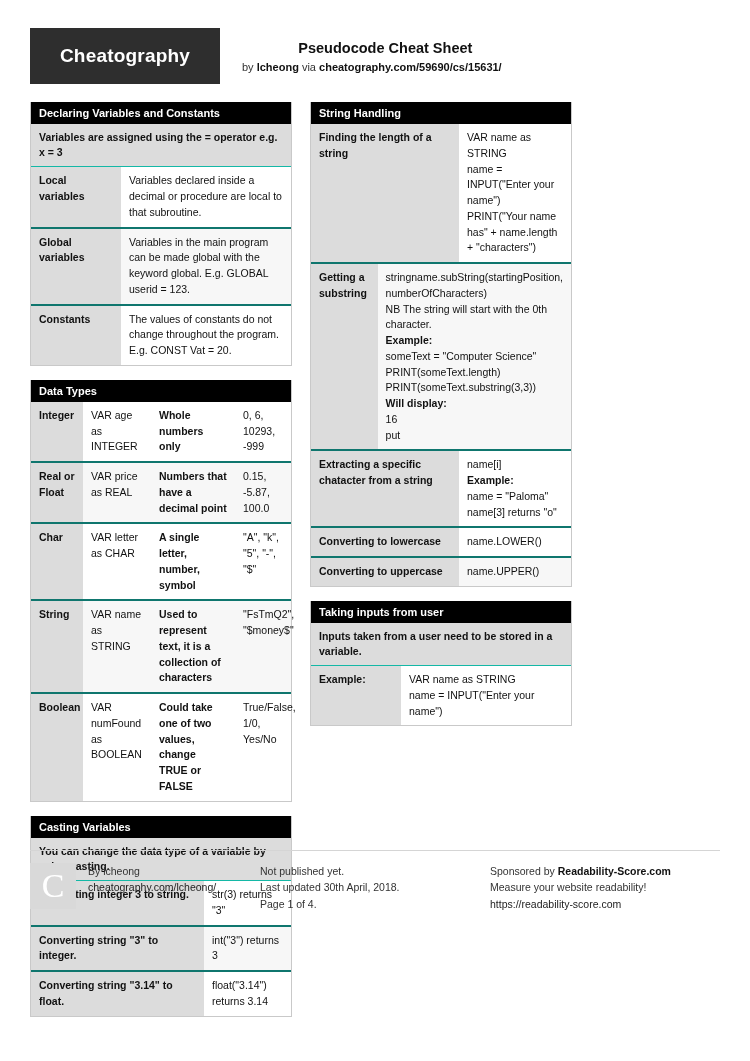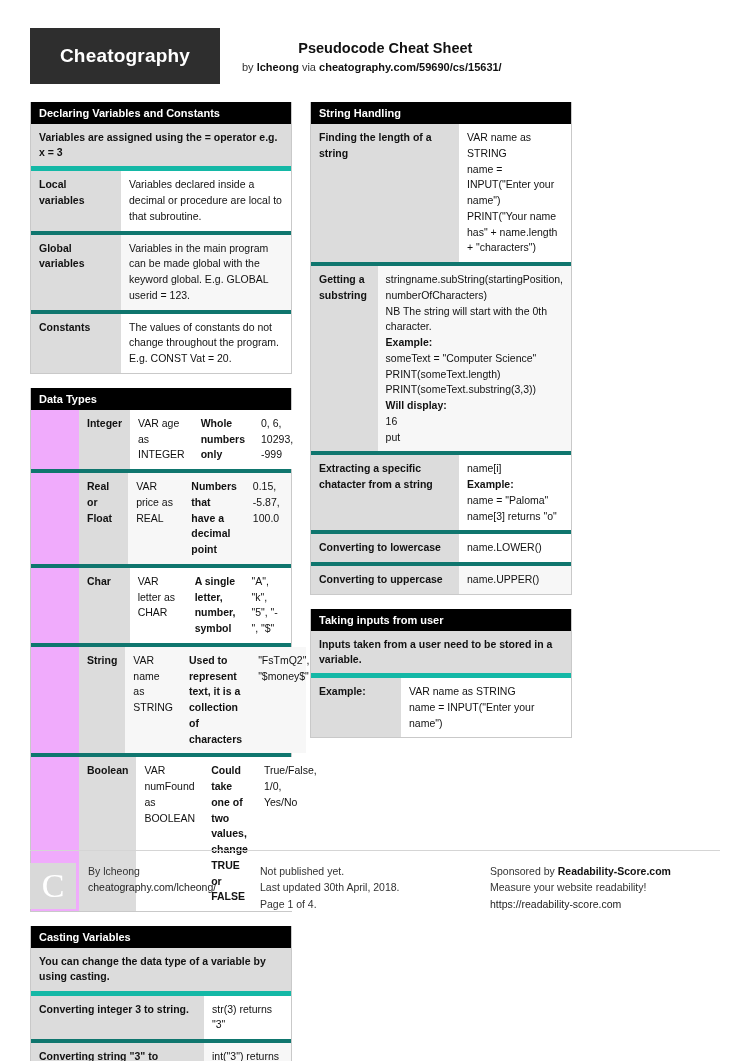--- a/index.html
+++ b/index.html
@@ -24,42 +24,42 @@
   .title-box { padding-left: 22px; display: flex; flex-direction: column; justify-content: center; }
   .doc-title { font-size: 14.5px; font-weight: bold; color: #111; margin-left: 27px; }
   .doc-sub { font-size: 11px; color: #333; margin-top: 5px; }
   .doc-sub a { color: #111; text-decoration: none; font-weight: bold; }
   .doc-sub .by { color:#333; font-weight: normal; }
 
   
   .cols { display: flex; gap: 18px; }
   .col { width: 262px; }
 
-  .card { margin-bottom: 14px; border: 1px solid #c9c9c9; border-top: none; background: #f0abfc; }
+  .card { margin-bottom: 14px; border: 1px solid #c9c9c9; border-top: none; background: #15803d; }
   .card-head {
     background: #000; color: #fff; font-weight: bold; font-size: 11px;
     padding: 5px 8px;
   }
   .rowfull {
     background: #dcdcdc; font-weight: bold; font-size: 10.5px; padding: 6px 8px;
-    border-bottom: 5px solid #14b8a6; line-height: 1.45;
-  }
-  .row { display: flex; border-bottom: 4px solid #0f766e; }
+    border-bottom: 1px solid #14b8a6; line-height: 1.45;
+  }
+  .row { display: flex; border-bottom: 2px solid #0f766e; }
   .row:last-child { border-bottom: none; }
   .cell { padding: 6px 8px; line-height: 1.5; font-size: 10.5px; }
   .c-label { background: #dcdcdc; font-weight: bold; }
   .c-val { background: #fff; }
   .c-val2 { background: #f7f7f7; }
 
   
   .dv .k { width: 90px; }
   .dv .v { flex: 1; }
 
   
-  .dt .k { width: 60px; margin-left: 48px; }
+  .dt .k { width: 52px; }
   .dt .a { width: 68px; }
   .dt .b { flex: 1; }
   .dt .c { width: 56px; }
 
   
   .cv .k { width: 173px; }
   .cv .v { flex: 1; }
 
   
   .sh .k { width: 148px; }

